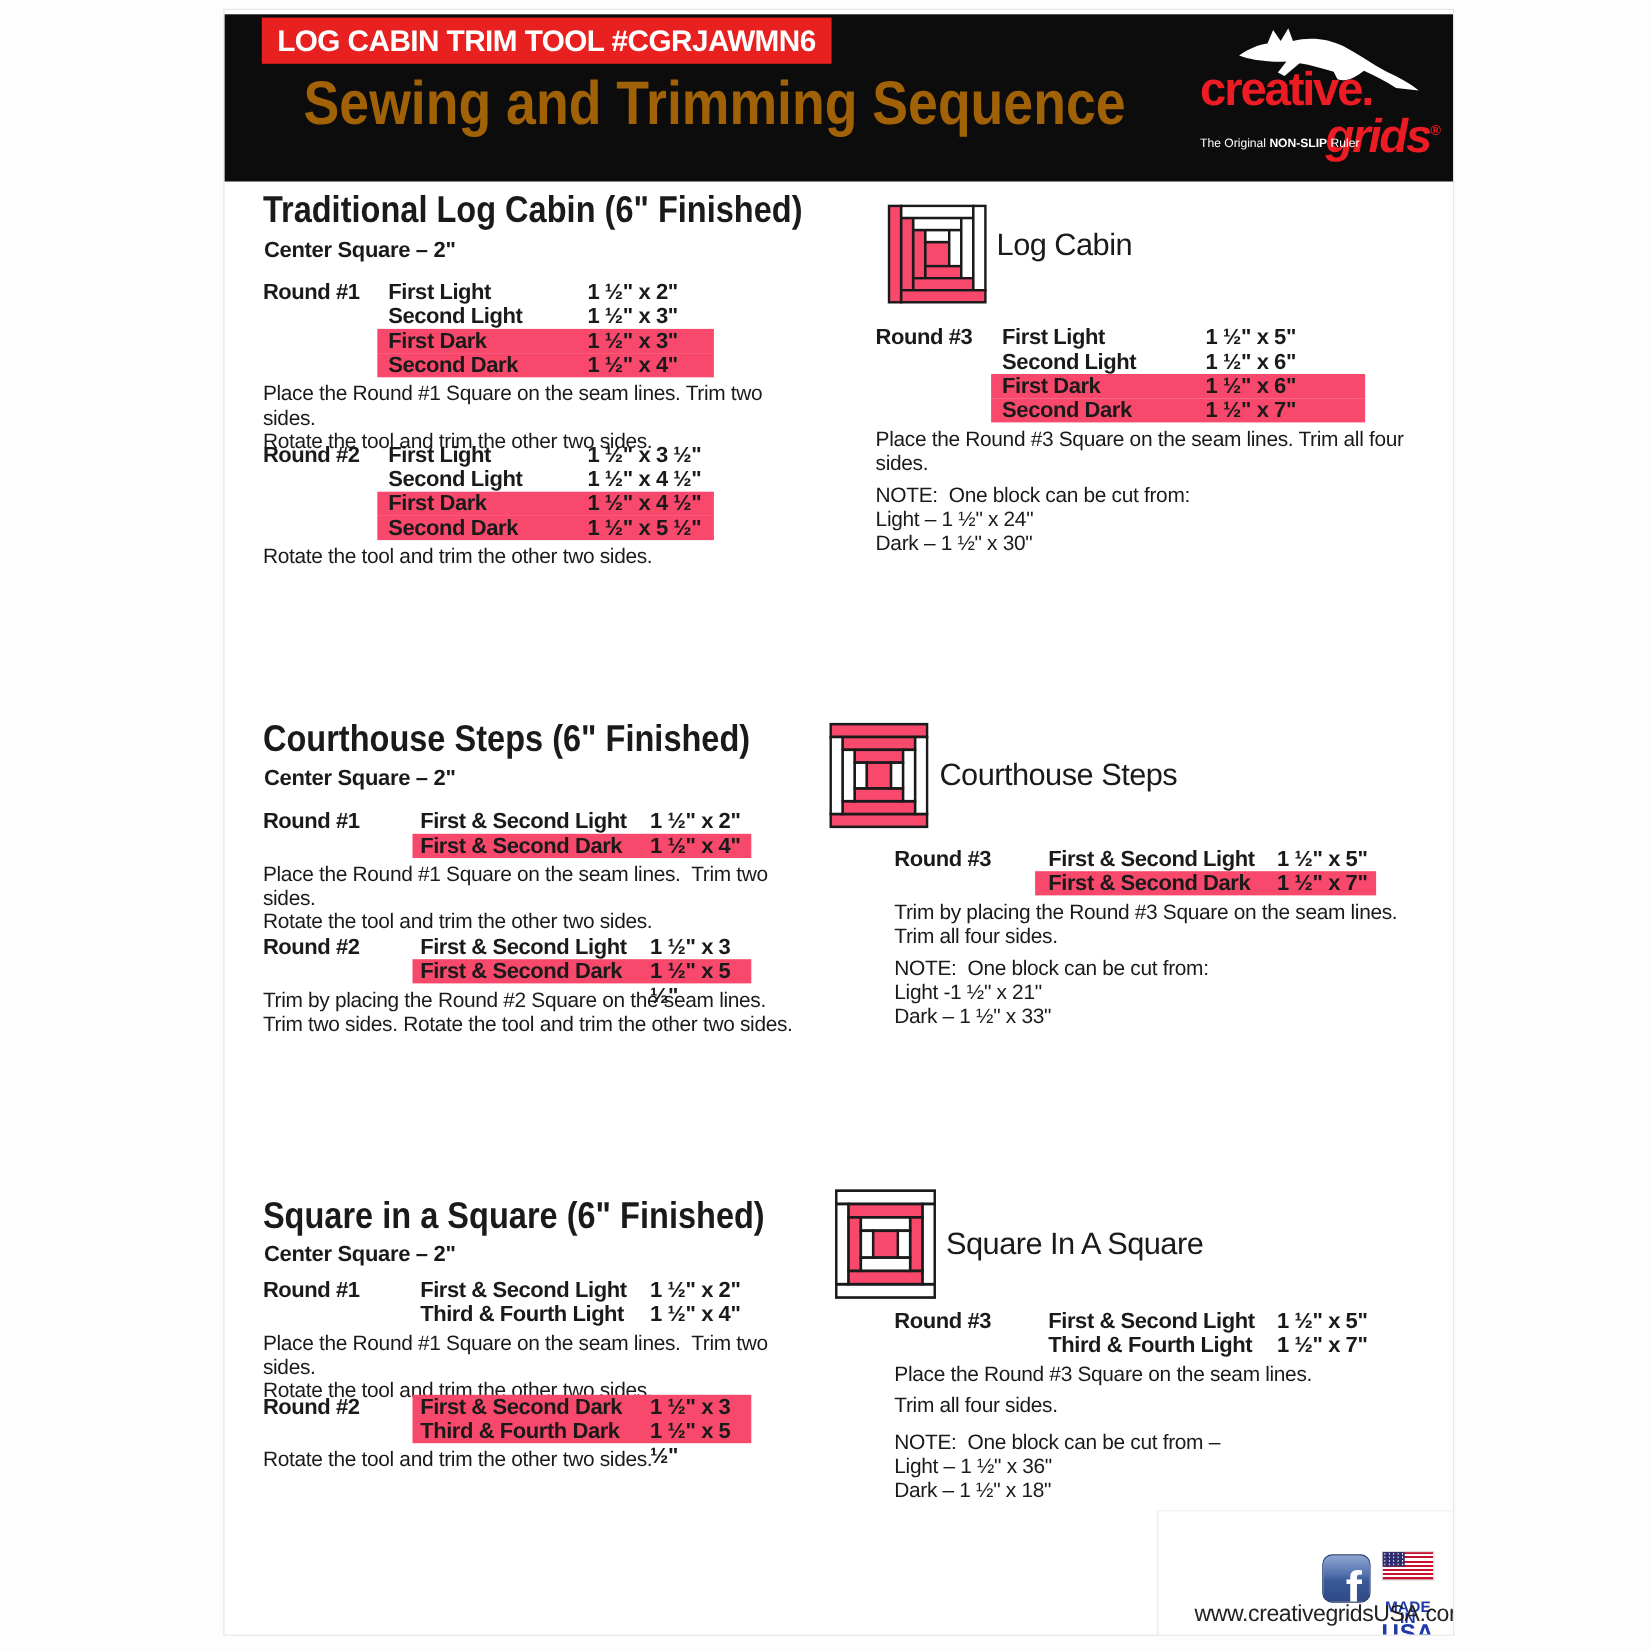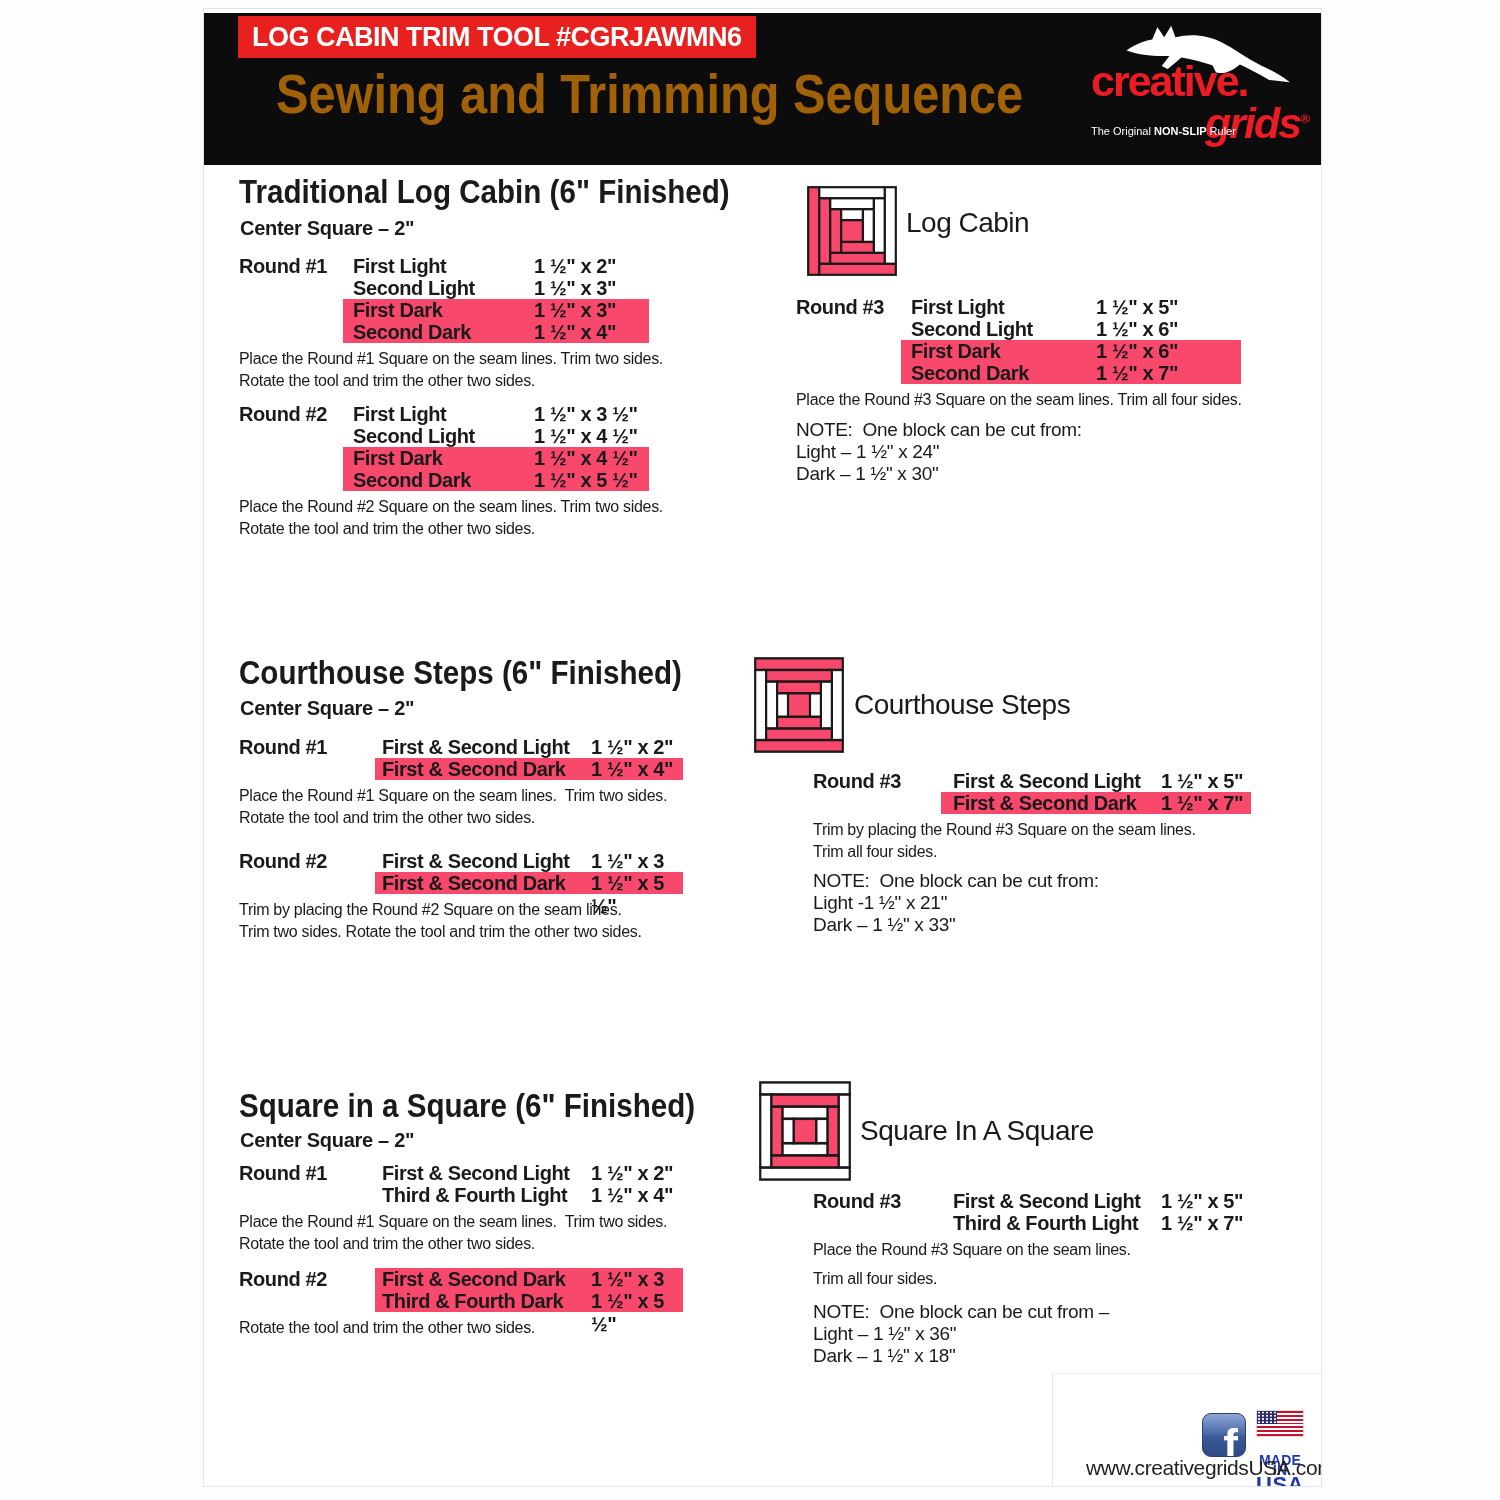--- a/index.html
+++ b/index.html
@@ -42,21 +42,21 @@
   .blk{position:absolute;}
   .blk rect{stroke:#1a1a1a; stroke-width:2;}
   .pk{fill:var(--pink);} .lt{fill:#fff;}
   .round{position:absolute;}
   .rlabel{position:absolute; left:0; top:0; font-size:20px; font-weight:bold; letter-spacing:-0.4px; line-height:22px;}
   .rrows{margin-bottom:5px;}
   .trow{position:relative; height:22px; line-height:22.5px; font-size:20px; font-weight:bold; letter-spacing:-0.4px;}
   .trow .nm{position:absolute; top:0;}
   .trow .sz{position:absolute; top:0;}
   .hl{background:var(--pink);}
-  .instr{font-size:16px; letter-spacing:-0.3px; line-height:21.5px; white-space:pre-wrap;}
+  .instr{font-size:19px; letter-spacing:-0.3px; line-height:21.5px; white-space:pre-wrap;}
   .note-h,.note-l{font-size:19px; letter-spacing:-0.3px; line-height:22px; white-space:pre-wrap;}
   .note-h{margin-top:8px;}
   .gap7{margin-top:7px;} .gap12{margin-top:12px;}
   
   .cA .rrows{margin-left:104px;} .cA .trow{width:306px;} .cA .nm{left:10px;} .cA .sz{left:191px;}
   .cB .rrows{margin-left:105px;} .cB .trow{width:340px;} .cB .nm{left:10px;} .cB .sz{left:195px;}
   .cC .rrows{margin-left:136px;} .cC .trow{width:308px;} .cC .nm{left:7px;}  .cC .sz{left:216px;}
   .cD .rrows{margin-left:128px;} .cD .trow{width:310px;} .cD .nm{left:12px;} .cD .sz{left:220px;}
   
   .fbox{position:absolute; left:848px; top:1364px; right:0; bottom:0; background:#fff; border-left:1px solid #e6e6e6; border-top:1px solid #eee;}
@@ -130,21 +130,20 @@
         </div>
       <div class="trow hl">
           <span class="nm">First Dark</span>
           <span class="sz">1 ½" x 4 ½"</span>
         </div>
       <div class="trow hl">
           <span class="nm">Second Dark</span>
           <span class="sz">1 ½" x 5 ½"</span>
         </div>
     </div>
-    <div class="instr">Place the Round #2 Square on the seam lines. Trim two sides.</div>
     <div class="instr">Rotate the tool and trim the other two sides.</div>
   </div>
 
   <svg class="blk" style="left:602px; top:176px;" width="92" height="92" viewBox="-2 -2 84 84">
     <rect class="pk" x="30" y="30" width="20" height="20"></rect>
     <rect class="lt" x="30" y="20" width="20" height="10"></rect>
     <rect class="lt" x="50" y="20" width="10" height="30"></rect>
     <rect class="pk" x="30" y="50" width="30" height="10"></rect>
     <rect class="pk" x="20" y="20" width="10" height="40"></rect>
     <rect class="lt" x="20" y="10" width="40" height="10"></rect>

